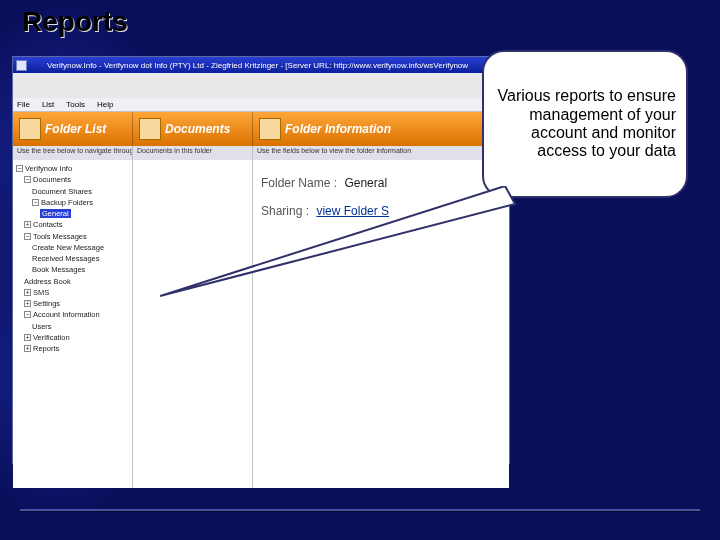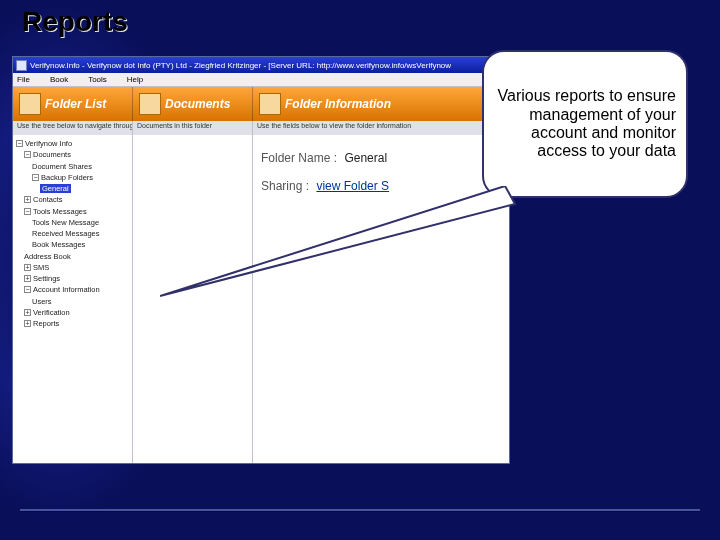--- a/index.html
+++ b/index.html
@@ -40,35 +40,36 @@
     font-size: 8px;
     color: #000;
   }
   .app .titlebar {
     height: 16px;
     background: linear-gradient(#2a3fd4, #0a1f9c);
     color: #fff;
     display: flex; align-items: center;
     padding: 0 3px;
     font-size: 8px;
-    gap: 3px;
+    gap: 20px;
     white-space: nowrap;
     overflow: hidden;
   }
   .titlebar .appicon {
     width: 11px; height: 11px; background: #dfe6ff; border: 1px solid #7080c0;
   }
   .menubar {
     height: 14px;
     background: #efeff5;
-    display: flex; gap: 20px;
+    display: flex; gap: 12px;
     align-items: center;
     padding: 0 4px;
     font-size: 8px;
     border-bottom: 1px solid #c0c0c8;
+    margin-top: 25px;
   }
   .panelhdrs {
     height: 34px;
     display: flex;
     background: linear-gradient(#ffa63a, #d97200);
     color: #fff;
     font-size: 12px;
     font-style: italic;
     font-weight: 700;
   }
@@ -176,21 +177,21 @@
 
 <div class="slide-title">Reports</div>
 
 <div class="app">
   <div class="titlebar">
     <span class="appicon"></span>
     <span>Verifynow.Info - Verifynow dot Info (PTY) Ltd - Ziegfried Kritzinger - [Server URL: http://www.verifynow.info/wsVerifynow</span>
   </div>
   <div class="menubar">
     <span>File</span>
-    <span>Book</span>
+    <span>List</span>
     <span>Tools</span>
     <span>Help</span>
   </div>
   <div class="panelhdrs">
     <div class="ph ph1">
       <span class="hicon"></span>
       <span>Folder List</span>
     </div>
     <div class="ph ph2">
       <span class="hicon"></span>
@@ -217,21 +218,21 @@
                 <li><span class="glyph">−</span><span>Backup Folders</span>
                   <ul>
                     <li><span class="sel">General</span></li>
                   </ul>
                 </li>
               </ul>
             </li>
             <li><span class="glyph">+</span><span>Contacts</span></li>
             <li><span class="glyph">−</span><span>Tools Messages</span>
               <ul>
-                <li><span>Tools New Message</span></li>
+                <li><span>Create New Message</span></li>
                 <li><span>Received Messages</span></li>
                 <li><span>Book Messages</span></li>
               </ul>
             </li>
             <li><span>Address Book</span></li>
             <li><span class="glyph">+</span><span>SMS</span></li>
             <li><span class="glyph">+</span><span>Settings</span></li>
             <li><span class="glyph">−</span><span>Account Information</span>
               <ul>
                 <li><span>Users</span></li>

